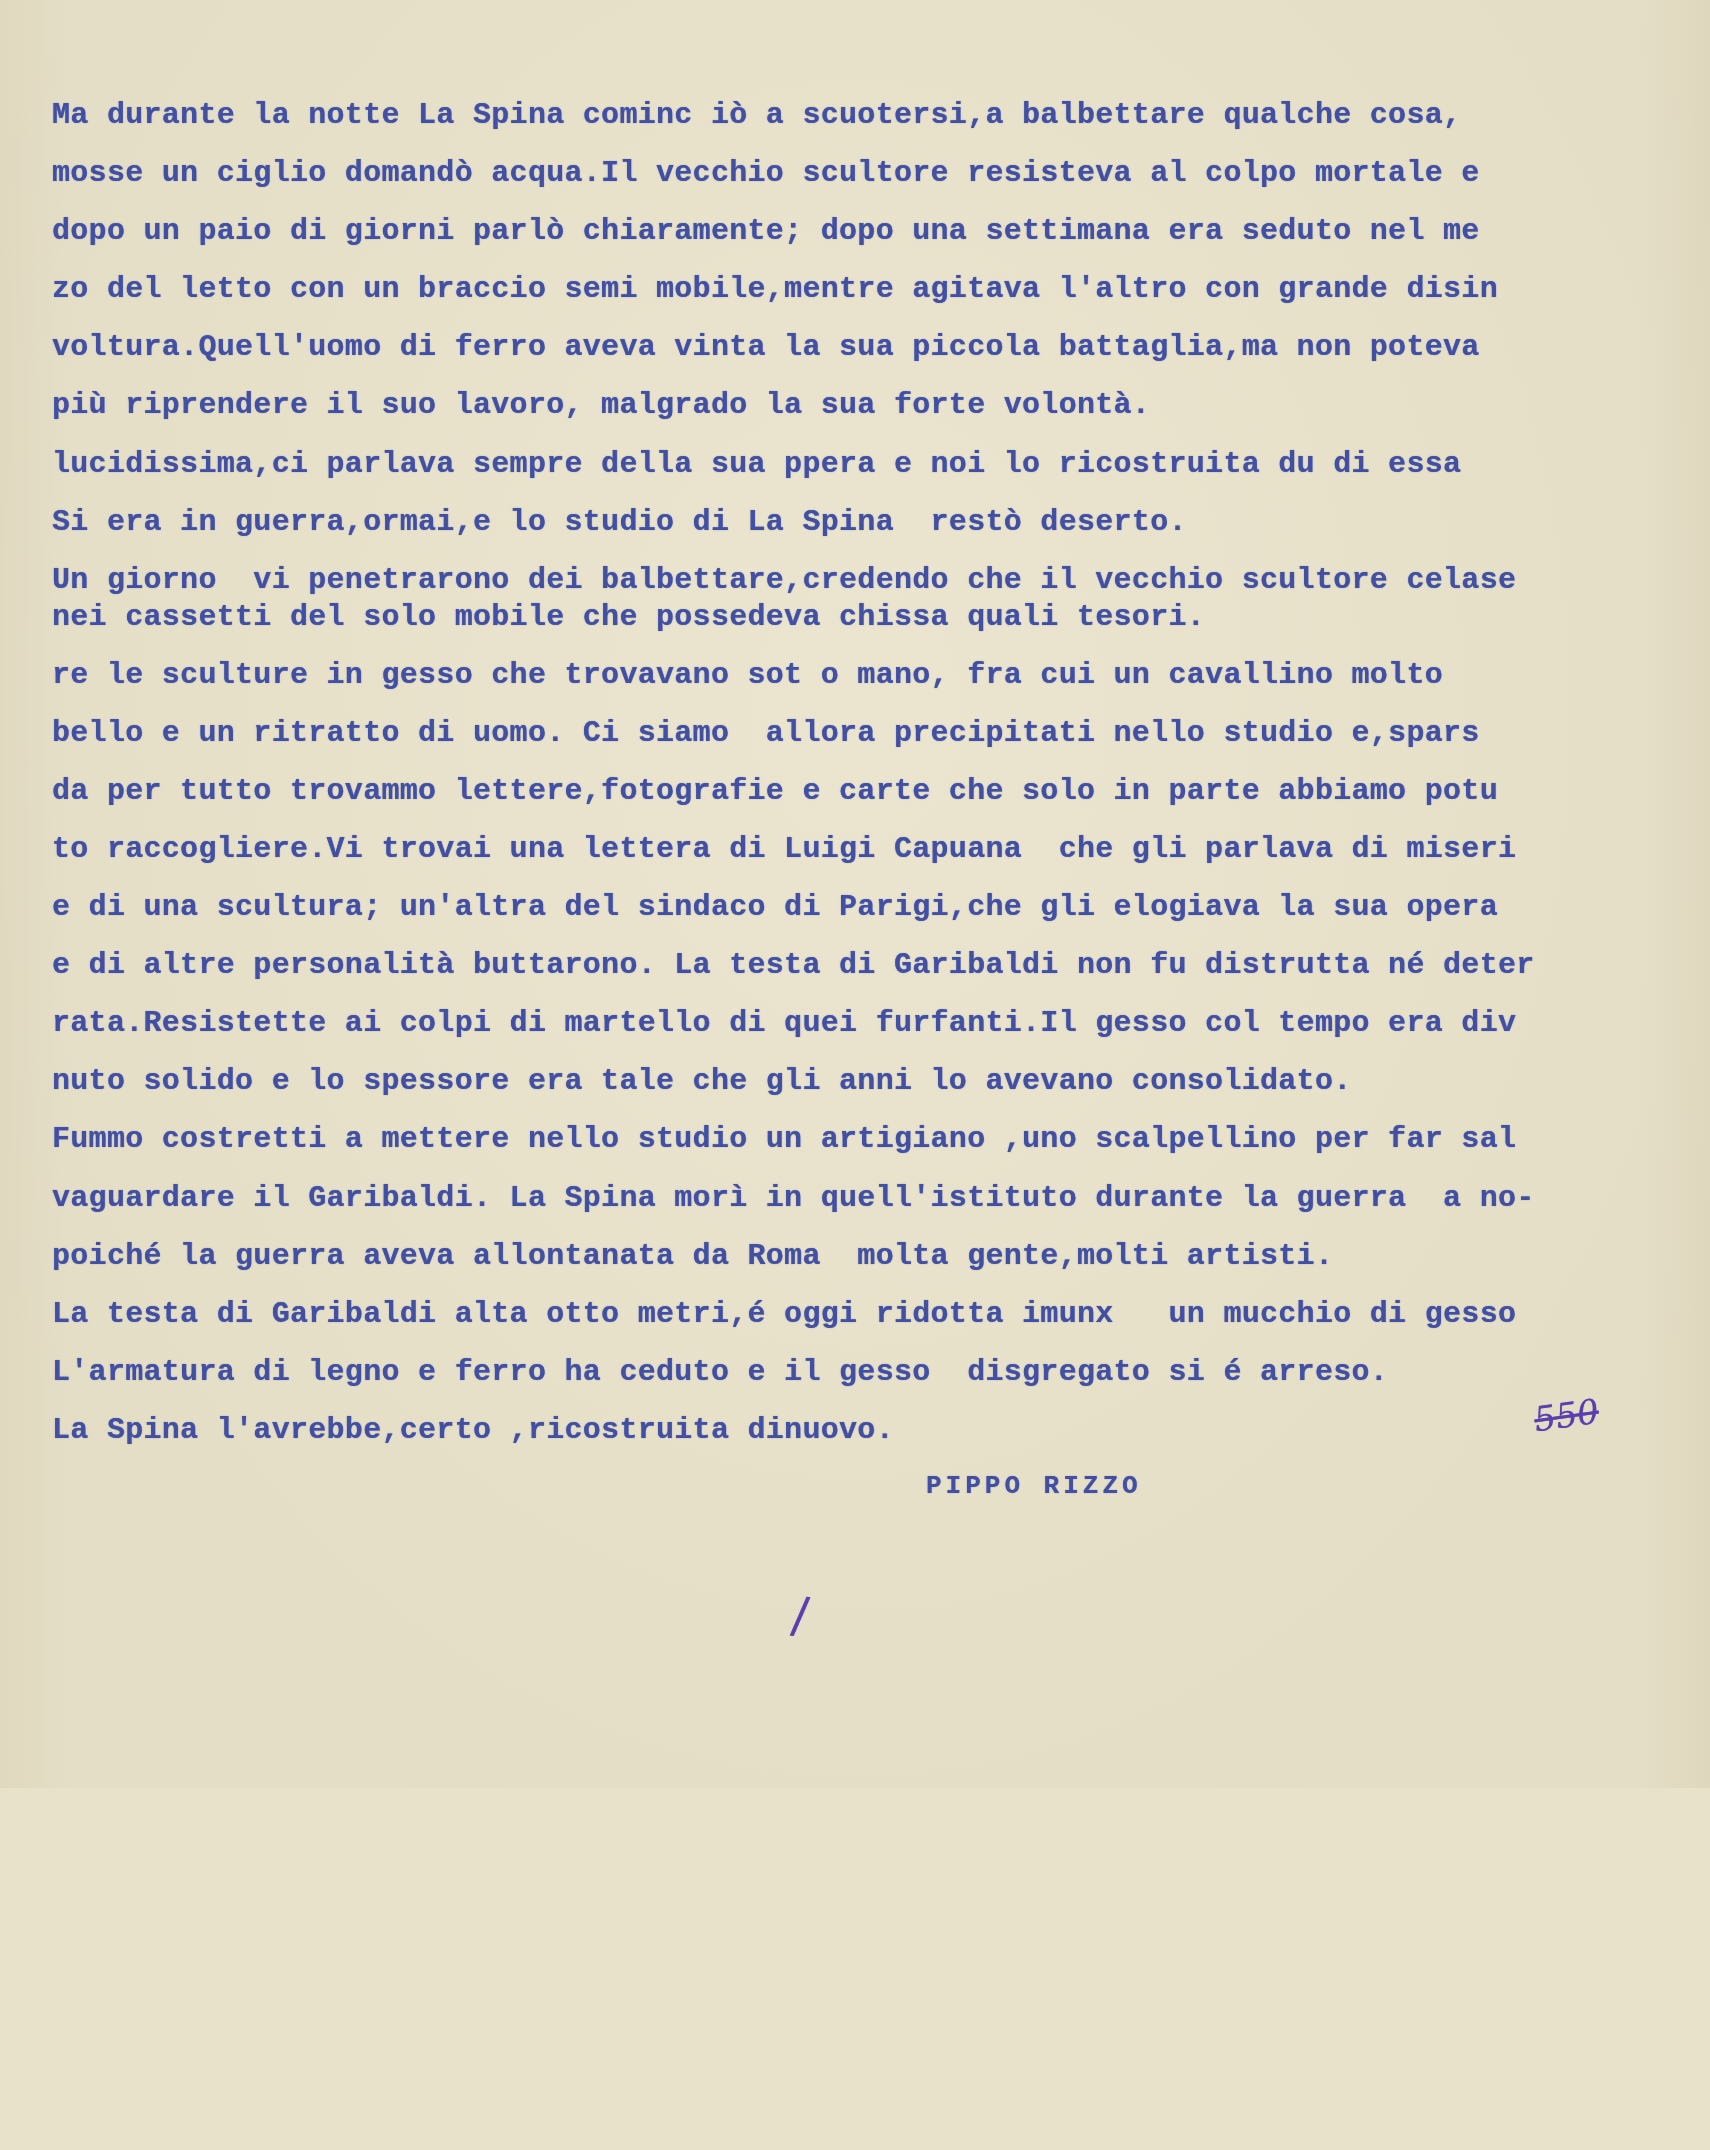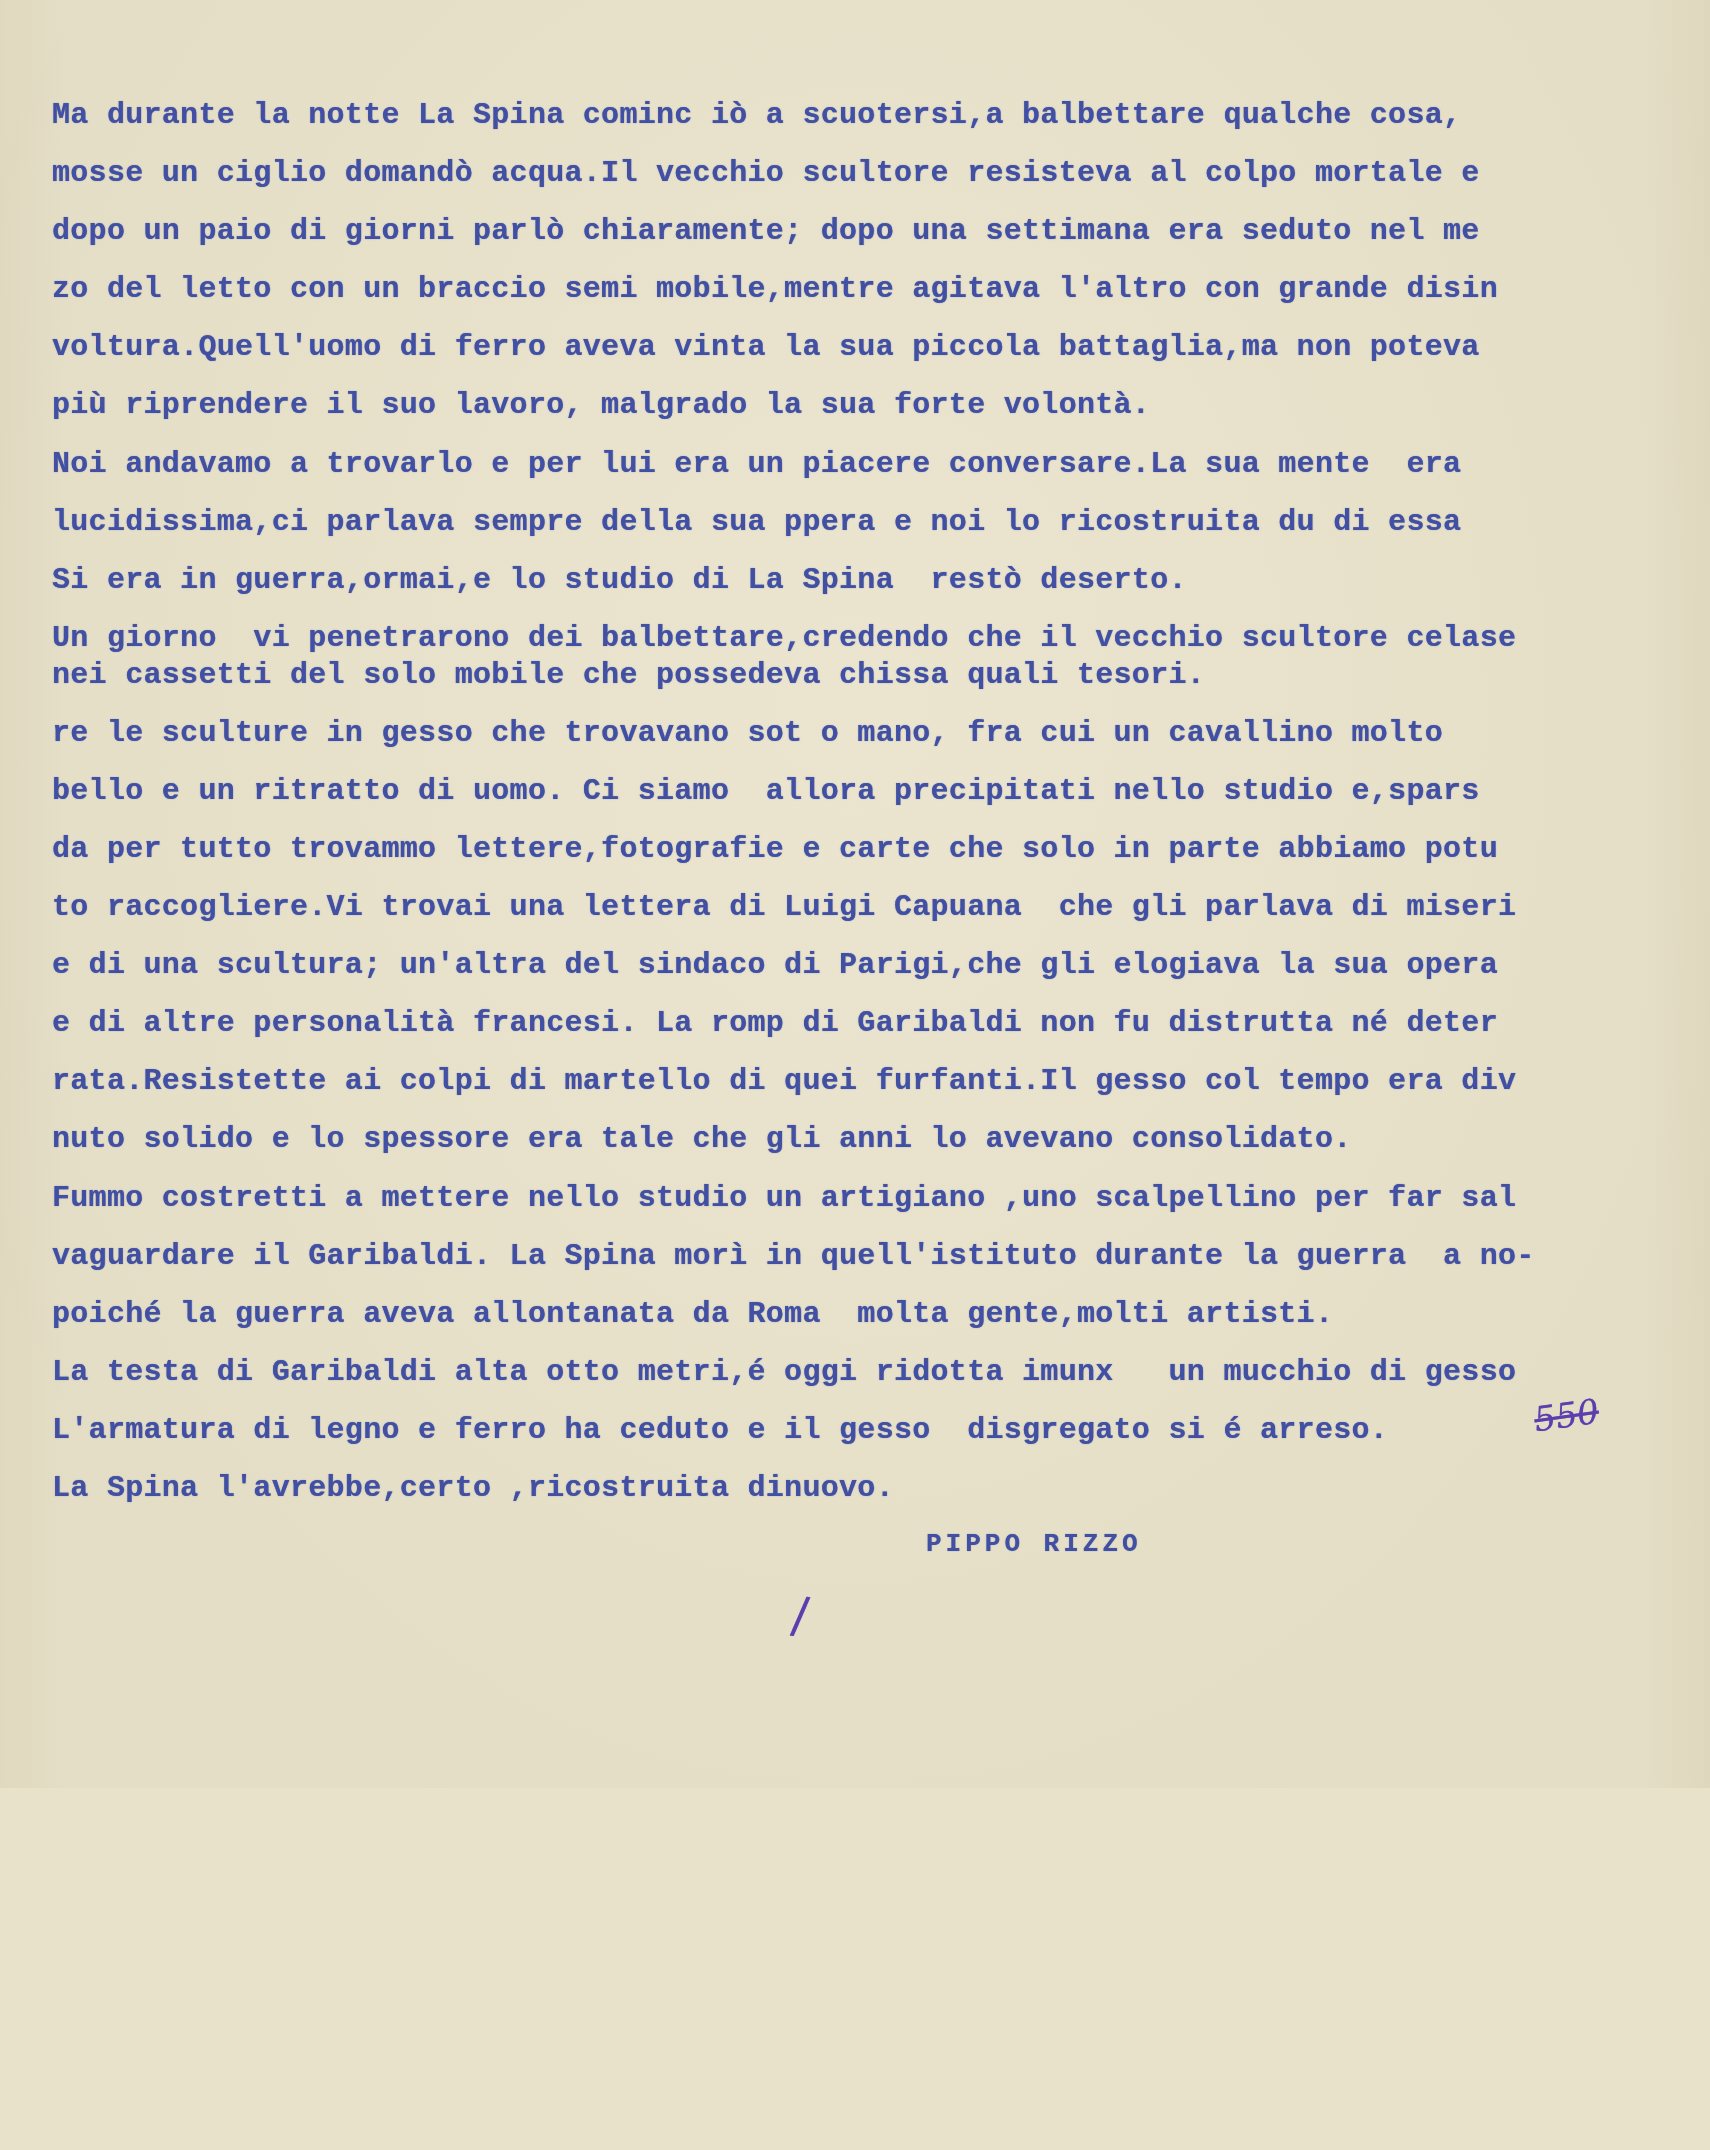--- a/index.html
+++ b/index.html
@@ -78,31 +78,30 @@
 <body>
 
 <div class="paper">
   <div class="textblock">
     <div class="line">Ma durante la notte La Spina cominc iò a scuotersi,a balbettare qualche cosa,</div>
     <div class="line">mosse un ciglio domandò acqua.Il vecchio scultore resisteva al colpo mortale e</div>
     <div class="line">dopo un paio di giorni parlò chiaramente; dopo una settimana era seduto nel me</div>
     <div class="line">zo del letto con un braccio semi mobile,mentre agitava l'altro con grande disin</div>
     <div class="line">voltura.Quell'uomo di ferro aveva vinta la sua piccola battaglia,ma non poteva</div>
     <div class="line">più riprendere il suo lavoro, malgrado la sua forte volontà.</div>
-    <div class="line">Noi andavamo a trovarlo e per lui era un piacere conversare.La sua mente  era</div>
     <div class="line">lucidissima,ci parlava sempre della sua ppera e noi lo ricostruita du di essa</div>
     <div class="line">Si era in guerra,ormai,e lo studio di La Spina  restò deserto.</div>
     <div class="line tightbelow">Un giorno  vi penetrarono dei balbettare,credendo che il vecchio scultore celase</div>
     <div class="line">nei cassetti del solo mobile che possedeva chissa quali tesori.</div>
     <div class="line">re le sculture in gesso che trovavano sot o mano, fra cui un cavallino molto</div>
     <div class="line">bello e un ritratto di uomo. Ci siamo  allora precipitati nello studio e,spars</div>
     <div class="line">da per tutto trovammo lettere,fotografie e carte che solo in parte abbiamo potu</div>
     <div class="line">to raccogliere.Vi trovai una lettera di Luigi Capuana  che gli parlava di miseri</div>
     <div class="line">e di una scultura; un'altra del sindaco di Parigi,che gli elogiava la sua opera</div>
-    <div class="line">e di altre personalità francesi. La romp di Garibaldi non fu distrutta né deter</div>
+    <div class="line">e di altre personalità buttarono. La testa di Garibaldi non fu distrutta né deter</div>
     <div class="line">rata.Resistette ai colpi di martello di quei furfanti.Il gesso col tempo era div</div>
     <div class="line">nuto solido e lo spessore era tale che gli anni lo avevano consolidato.</div>
     <div class="line">Fummo costretti a mettere nello studio un artigiano ,uno scalpellino per far sal</div>
     <div class="line">vaguardare il Garibaldi. La Spina morì in quell'istituto durante la guerra  a no-</div>
     <div class="line">poiché la guerra aveva allontanata da Roma  molta gente,molti artisti.</div>
     <div class="line">La testa di Garibaldi alta otto metri,é oggi ridotta imunx   un mucchio di gesso</div>
     <div class="line">L'armatura di legno e ferro ha ceduto e il gesso  disgregato si é arreso.</div>
     <div class="line">La Spina l'avrebbe,certo ,ricostruita dinuovo.</div>
     <div class="signature">PIPPO RIZZO</div>
   </div>

